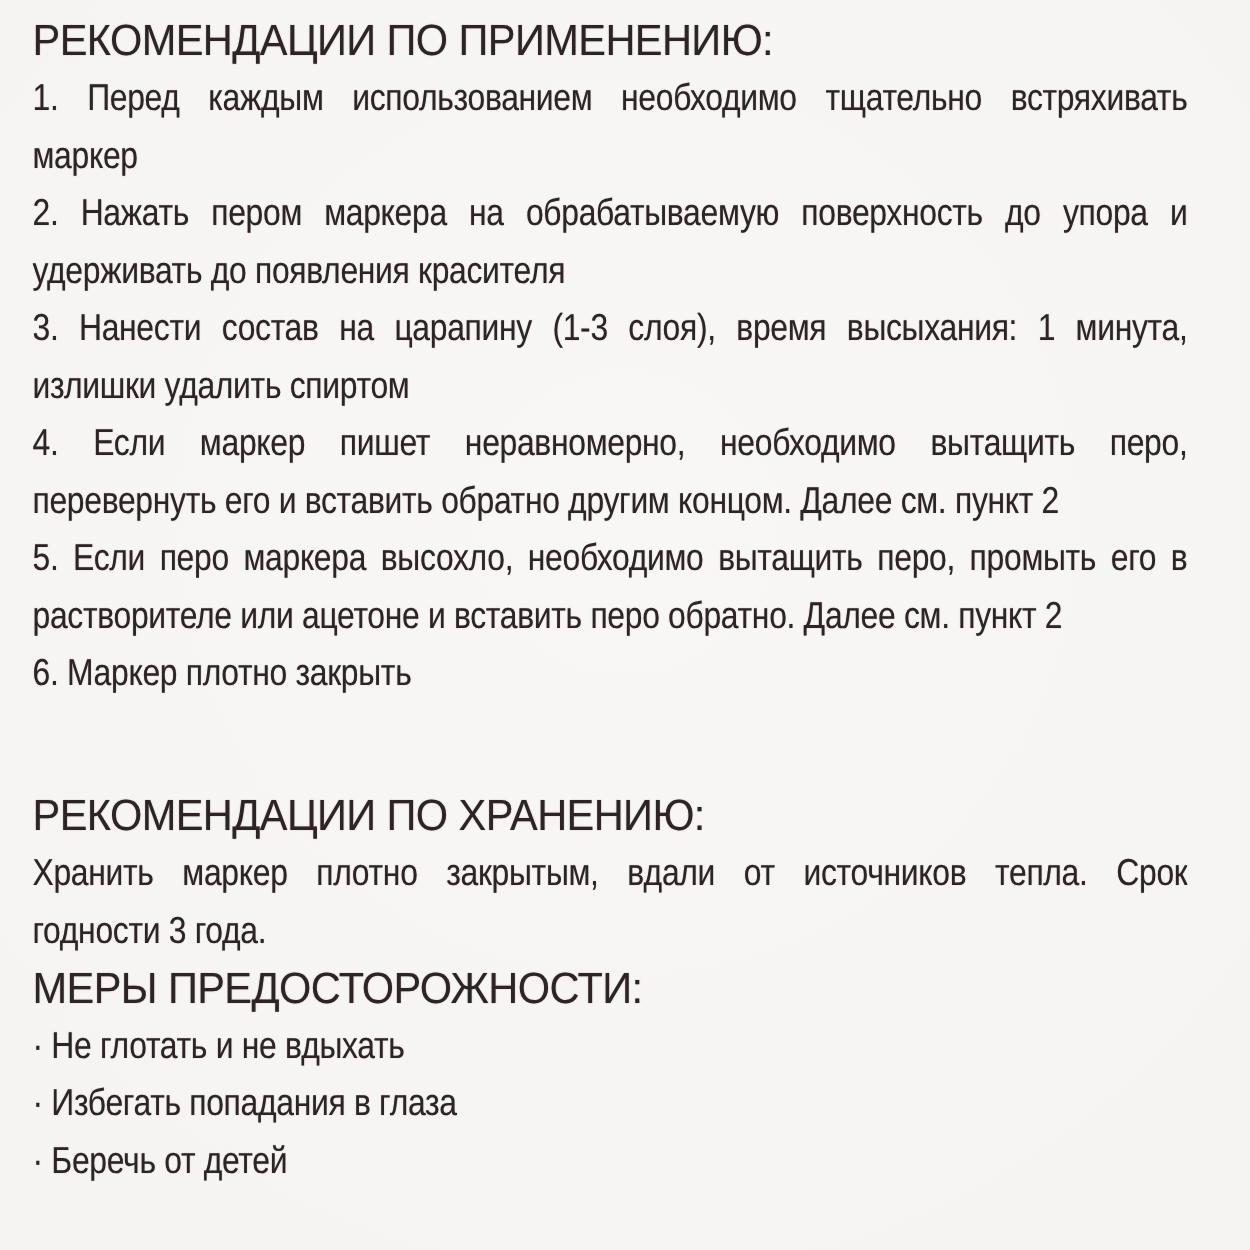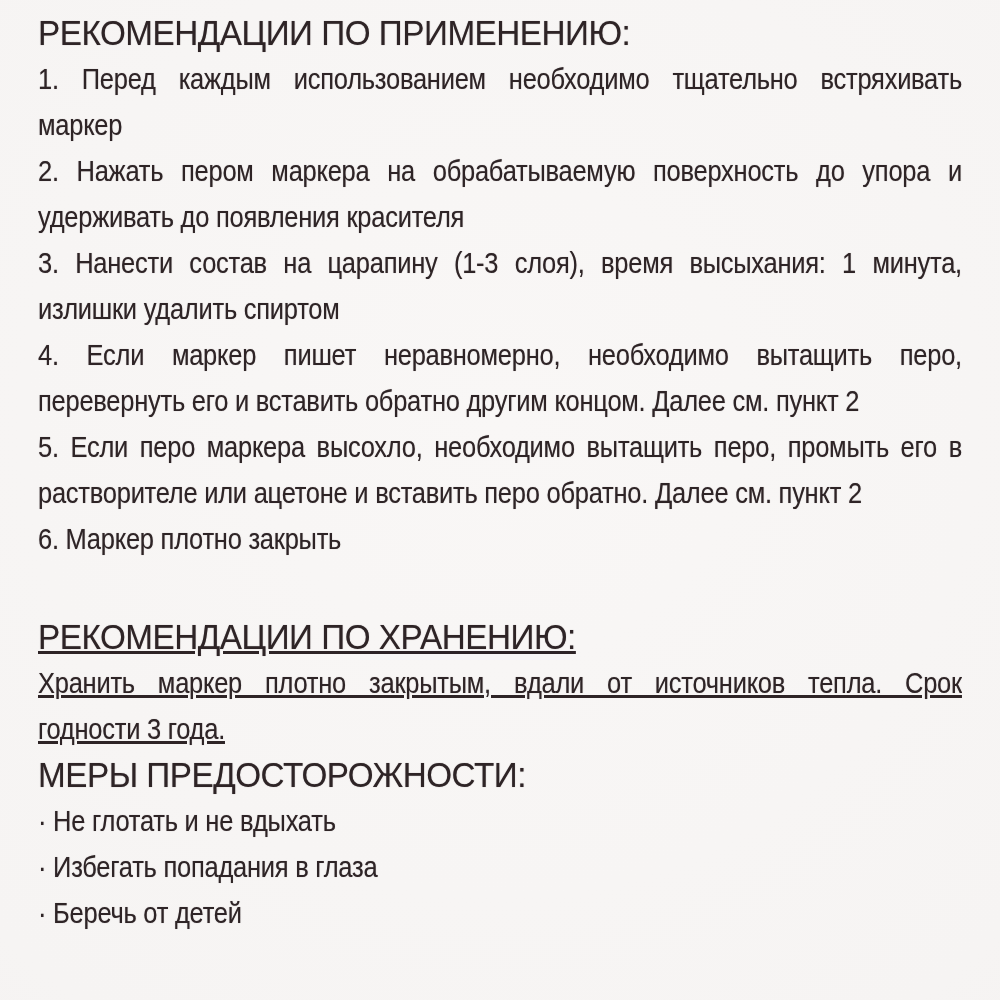--- a/index.html
+++ b/index.html
@@ -7,21 +7,21 @@
     width: 1000px; height: 1000px;
     overflow: hidden;
     font-family: "Liberation Sans", sans-serif;
   }
   body {
     background: radial-gradient(130% 130% at 50% 42%,
                 #f9f7f6 0%, #f6f4f3 55%, #f1efee 100%);
     color: #2e2426;
   }
   .doc {
-    padding: 10px 0 0 38px;
+    padding: 10px 0 0 26px;
   }
   .heading {
     font-size: 35px;
     line-height: 46px;
     font-weight: 400;
     white-space: nowrap;
     transform: scaleX(0.95);
     transform-origin: 0 50%;
     letter-spacing: -0.5px;
     text-shadow: 0 0 1px rgba(46,36,38,0.45);
@@ -39,21 +39,21 @@
   }
   .line.left {
     text-align: left;
     white-space: nowrap;
   }
   .line.spread {
     text-align: justify;
     text-align-last: justify;
     white-space: normal;
   }
-  .section-storage { margin-top: 52px; text-decoration: underline; }
+  .section-storage { margin-top: 68px; }
   .section-precautions { }
 </style>
 </head>
 <body>
 
 <div class="doc">
 
   <section class="section-usage">
     <div class="heading">РЕКОМЕНДАЦИИ ПО ПРИМЕНЕНИЮ:</div>
     <div class="line spread">1. Перед каждым использованием необходимо тщательно встряхивать</div>

